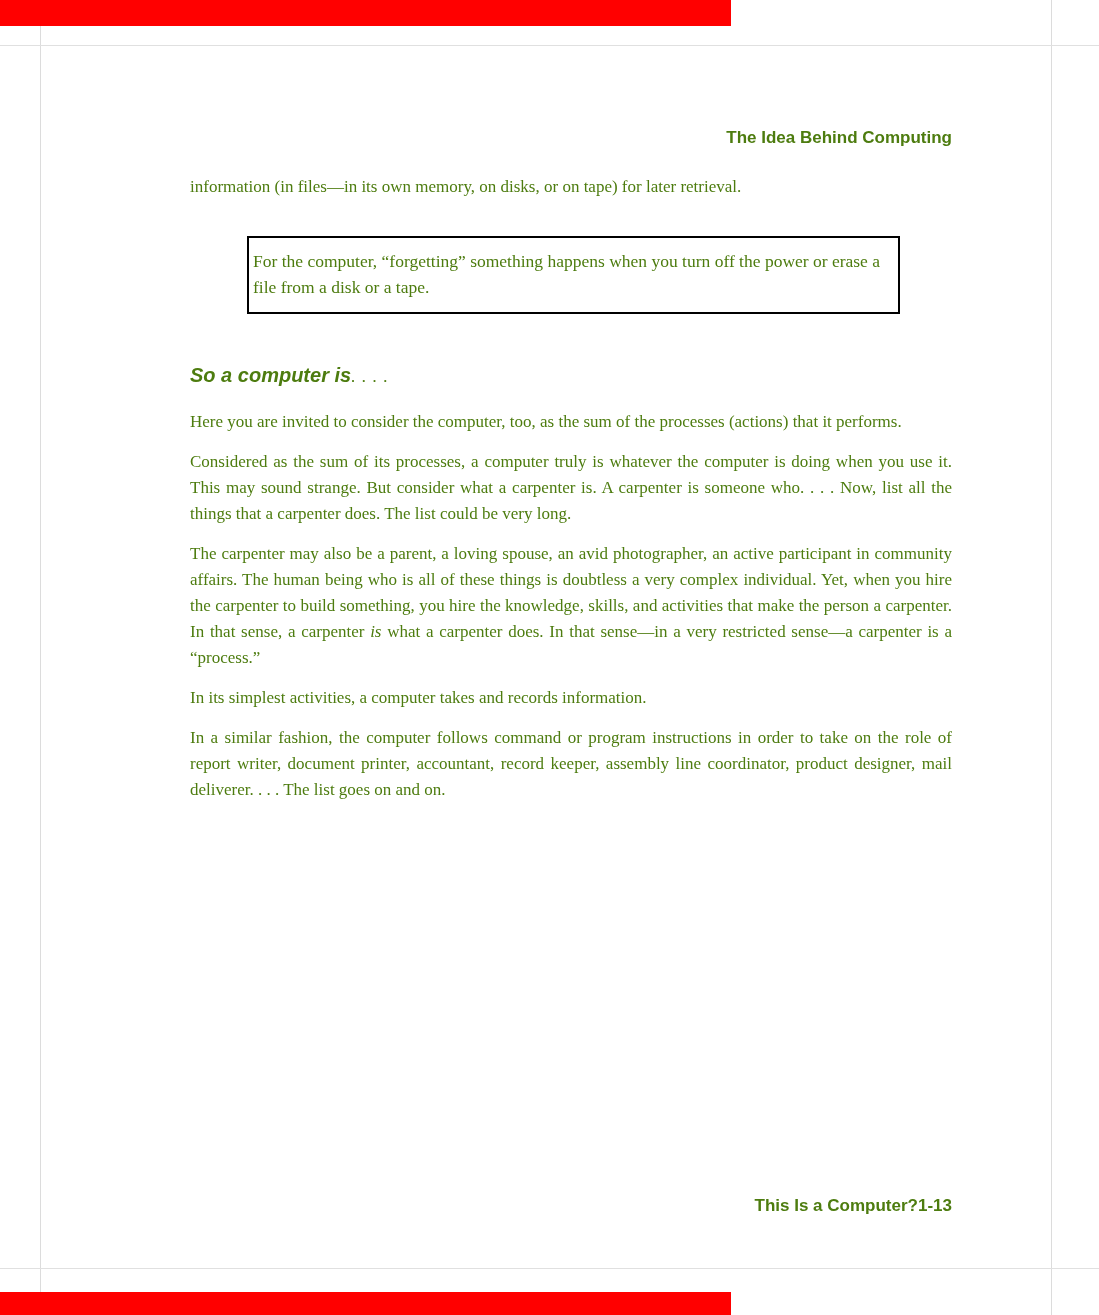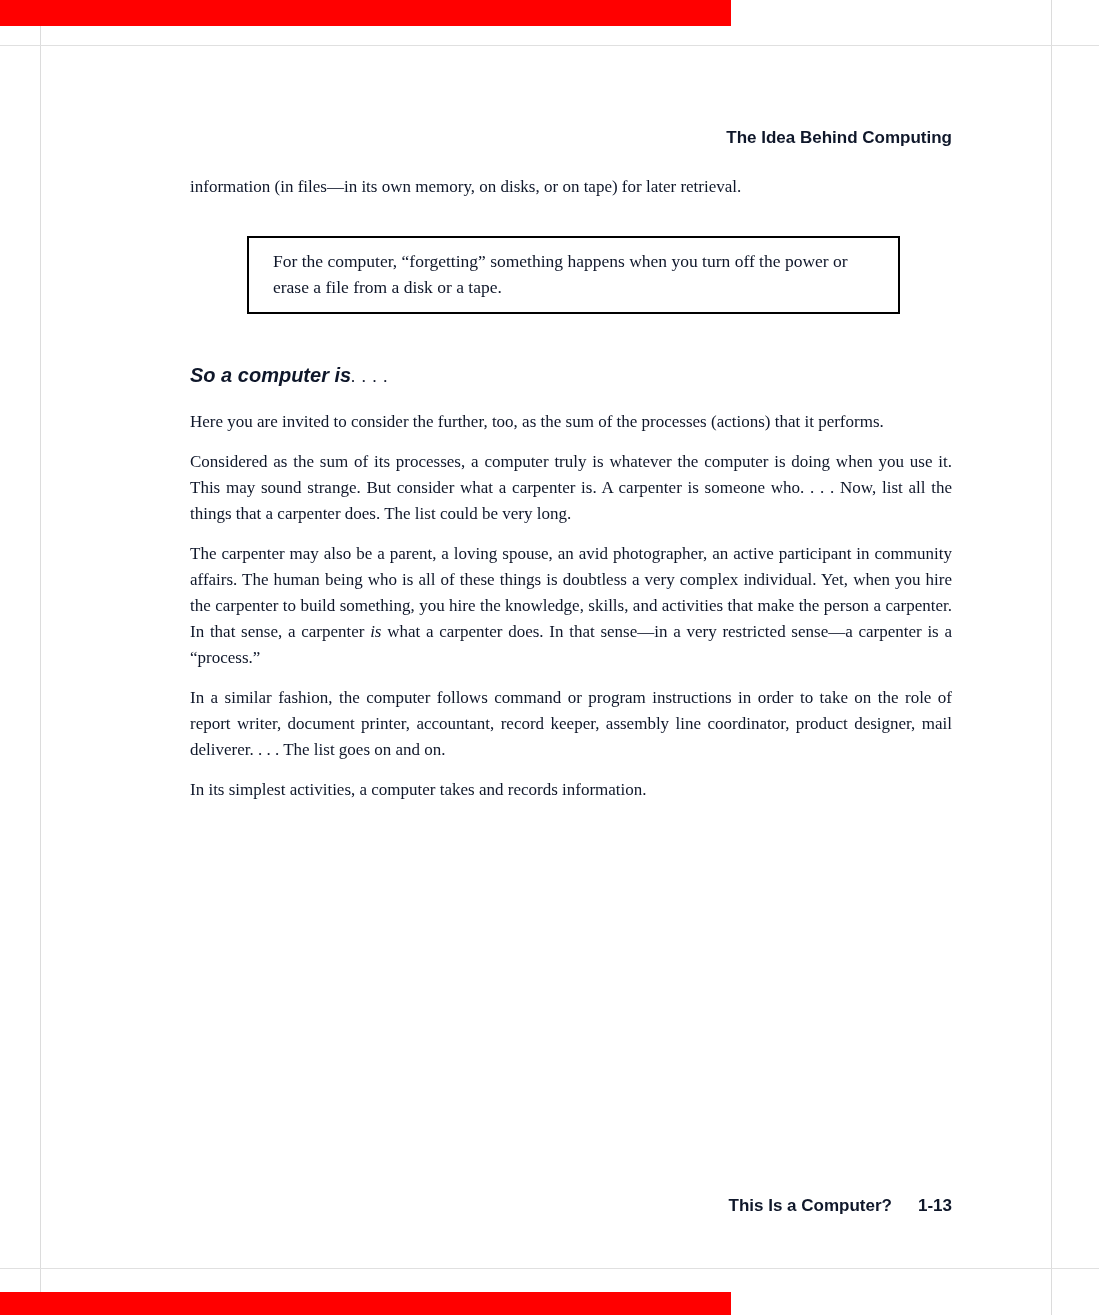--- a/index.html
+++ b/index.html
@@ -7,21 +7,21 @@
     padding: 0;
     background: #ffffff;
   }
   .page {
     position: relative;
     width: 1099px;
     height: 1315px;
     background: #ffffff;
     overflow: hidden;
     font-family: "Liberation Serif", "DejaVu Serif", serif;
-    color: #0f172a;
+    color: #4d7c0f;
   }
   
   .guide-v-left   { position: absolute; left: 40px;  top: 0; width: 1px; height: 100%; background: #dcdcdc; }
   .guide-v-right  { position: absolute; left: 1051px; top: 0; width: 1px; height: 100%; background: #dcdcdc; }
   .guide-h-top    { position: absolute; left: 0; top: 45px;  width: 100%; height: 1px; background: #e0e0e0; }
   .guide-h-bottom { position: absolute; left: 0; top: 1268px; width: 100%; height: 1px; background: #e0e0e0; }
   
   .redbar-top    { position: absolute; left: 0; top: 0;      width: 731px; height: 26px; }
   .redbar-bottom { position: absolute; left: 0; top: 1292px; width: 731px; height: 23px; }
 
@@ -42,21 +42,21 @@
     font-size: 17px;
     line-height: 26px;
     text-align: justify;
     margin: 0 0 14px 0;
   }
   .note-box {
     box-sizing: border-box;
     margin: 36px 0 0 57px;
     width: 653px;
     border: 2px solid #000000;
-    padding: 10px 16px 12px 24px;
+    padding: 10px 16px 12px 4px;
     font-size: 17.5px;
     line-height: 26px;
   }
   .section-heading {
     margin: 50px 0 22px 0;
     font-size: 20px;
     font-style: italic;
   }
   .section-heading .head-bold {
     font-family: "Liberation Sans", sans-serif;
@@ -72,21 +72,21 @@
   .footer {
     position: absolute;
     left: 190px;
     top: 1196px;
     width: 762px;
     text-align: right;
     font-family: "Liberation Sans", sans-serif;
     font-weight: bold;
     font-size: 17px;
   }
-  .footer .footer-page { margin-left: 26px; }
+  .footer .footer-page { }
 </style>
 </head>
 <body>
 
 <div class="page">
 
   <div class="guide-v-left"></div>
   <div class="guide-v-right"></div>
   <div class="guide-h-top"></div>
   <div class="guide-h-bottom"></div>
@@ -99,27 +99,27 @@
     <div class="running-head">The Idea Behind Computing</div>
 
     <p class="body-par">information (in files—in its own memory, on disks, or on tape) for later retrieval.</p>
 
     <div class="note-box">For the computer, “forgetting” something happens when you turn off the power or erase a file from a disk or a tape.</div>
 
     <div class="section-heading">
       <span class="head-bold">So a computer is</span><span class="head-dots">. . . .</span>
     </div>
 
-    <p class="body-par">Here you are invited to consider the further, too, as the sum of the processes (actions) that it performs.</p>
+    <p class="body-par">Here you are invited to consider the computer, too, as the sum of the processes (actions) that it performs.</p>
     <p class="body-par">Considered as the sum of its processes, a computer truly is whatever the computer is doing when you use it. This may sound strange. But consider what a carpenter is. A carpenter is someone who. . . . Now, list all the things that a carpenter does. The list could be very long.</p>
 
     <p class="body-par"><span>The carpenter may also be a parent, a loving spouse, an avid photographer, an active participant in community affairs. The human being who is all of these things is doubtless a very complex individual. Yet, when you hire the carpenter to build something, you hire the knowledge, skills, and activities that make the person a carpenter. In that sense, a carpenter </span><span class="ital">is</span><span> what a carpenter does. In that sense—in a very restricted sense—a carpenter is a “process.”</span></p>
 
+    <p class="body-par">In its simplest activities, a computer takes and records information.</p>
     <p class="body-par">In a similar fashion, the computer follows command or program instructions in order to take on the role of report writer, document printer, accountant, record keeper, assembly line coordinator, product designer, mail deliverer. . . . The list goes on and on.</p>
-    <p class="body-par">In its simplest activities, a computer takes and records information.</p>
 
   </div>
 
   <div class="footer">
     <span>This Is a Computer?</span><span class="footer-page">1-13</span>
   </div>
 
 </div>
 
 </body></html>

